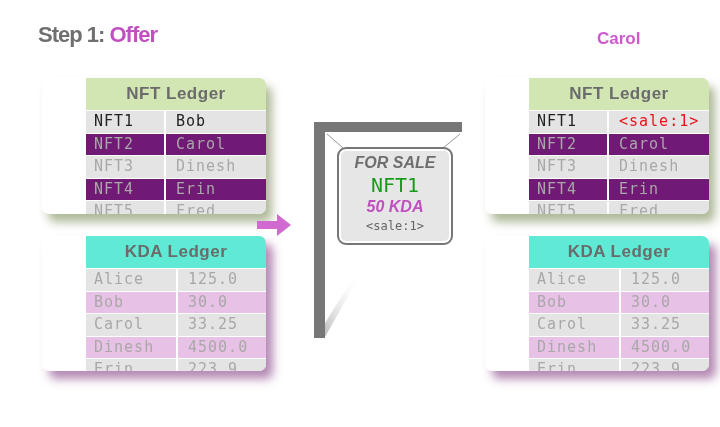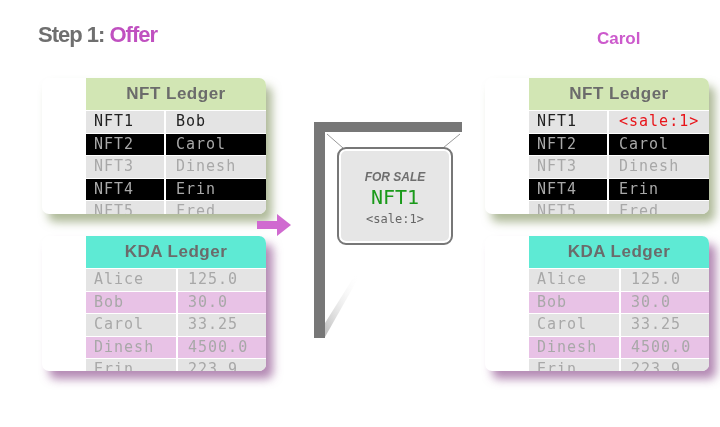--- a/index.html
+++ b/index.html
@@ -14,30 +14,30 @@
   .ledger.kda { height:135px; box-shadow:7px 8px 10px rgba(130,60,130,0.6); }
   .ledger .hdr { height:32px; line-height:32px; text-align:center; font-size:17px; font-weight:bold; color:#6b6b6b; letter-spacing:0.5px; }
   .nft .hdr { background:#d2e6b4; }
   .kda .hdr { background:#5eead4; }
   .row { display:flex; height:21.5px; line-height:21.5px; border-top:1.5px solid #fff; font-family:"DejaVu Sans Mono", monospace; font-size:15px; color:#a8a8a8; letter-spacing:1px; }
   .row .c1 { padding-left:8px; border-right:2px solid #fff; box-sizing:border-box; }
   .row .c2 { padding-left:10px; }
   .nft .row .c1 { width:80px; }
   .kda .row .c1 { width:92px; }
   .row.even { background:#e4e4e4; }
-  .nft .row.odd { background:#000000;align-items:center; }
+  .nft .row.odd { background:#701a75;align-items:center; }
   .kda .row.odd { background:#e8c2e6; }
   .row.active { color:#222; }
   .red { color:#e8141a; }
 
   .arrow { position:absolute; left:257px; top:214px; }
   .pole-v { position:absolute; left:314px; top:122px; width:11px; height:216px; background:#777; }
   .pole-h { position:absolute; left:314px; top:122px; width:148px; height:10px; background:#777; }
   .sign { position:absolute; left:337px; top:147px; width:112px; height:94px; border:2px solid #777; border-radius:9px; background:#e6e6e6; box-shadow:inset 0 0 0 2px #fff; text-align:center; }
-  .sign .fs { font-size:12px; font-weight:bold; font-style:italic; color:#6e6e6e; margin-top:21px; }
+  .sign .fs { font-size:16px; font-weight:bold; font-style:italic; color:#6e6e6e; margin-top:5px; }
   .sign .nf { font-family:"DejaVu Sans Mono", monospace; font-size:20px; color:#1a9a1a; margin-top:1px; }
   .sign .pr { font-size:16px; font-weight:bold; font-style:italic; color:#c050c0; margin-top:1px; }
   .sign .sl { font-family:"DejaVu Sans Mono", monospace; font-size:12px; color:#666; margin-top:3px; }
 </style>
 </head>
 <body>
 
 <div class="title">
   <span class="step">Step 1:</span>
   <span class="word">Offer</span>
@@ -107,20 +107,21 @@
       <linearGradient id="sh" x1="0" y1="1" x2="1" y2="0">
         <stop offset="0" stop-color="#bbb"></stop>
         <stop offset="1" stop-color="#fff" stop-opacity="0"></stop>
       </linearGradient>
     </defs>
   <polygon points="0,62 0,48 30,0 34,2" fill="url(#sh)"></polygon>
 </svg>
 <div class="sign">
   <div class="fs">FOR SALE</div>
   <div class="nf">NFT1</div>
+  <div class="pr">50 KDA</div>
   <div class="sl">&lt;sale:1&gt;</div>
 </div>
 
 <div class="ledger nft" style="left:485px;top:78px;">
   <div class="hdr">NFT Ledger</div>
   <div class="row even active">
       <span class="c1">NFT1</span>
       <span class="c2 red">&lt;sale:1&gt;</span>
     </div>
   <div class="row odd">

